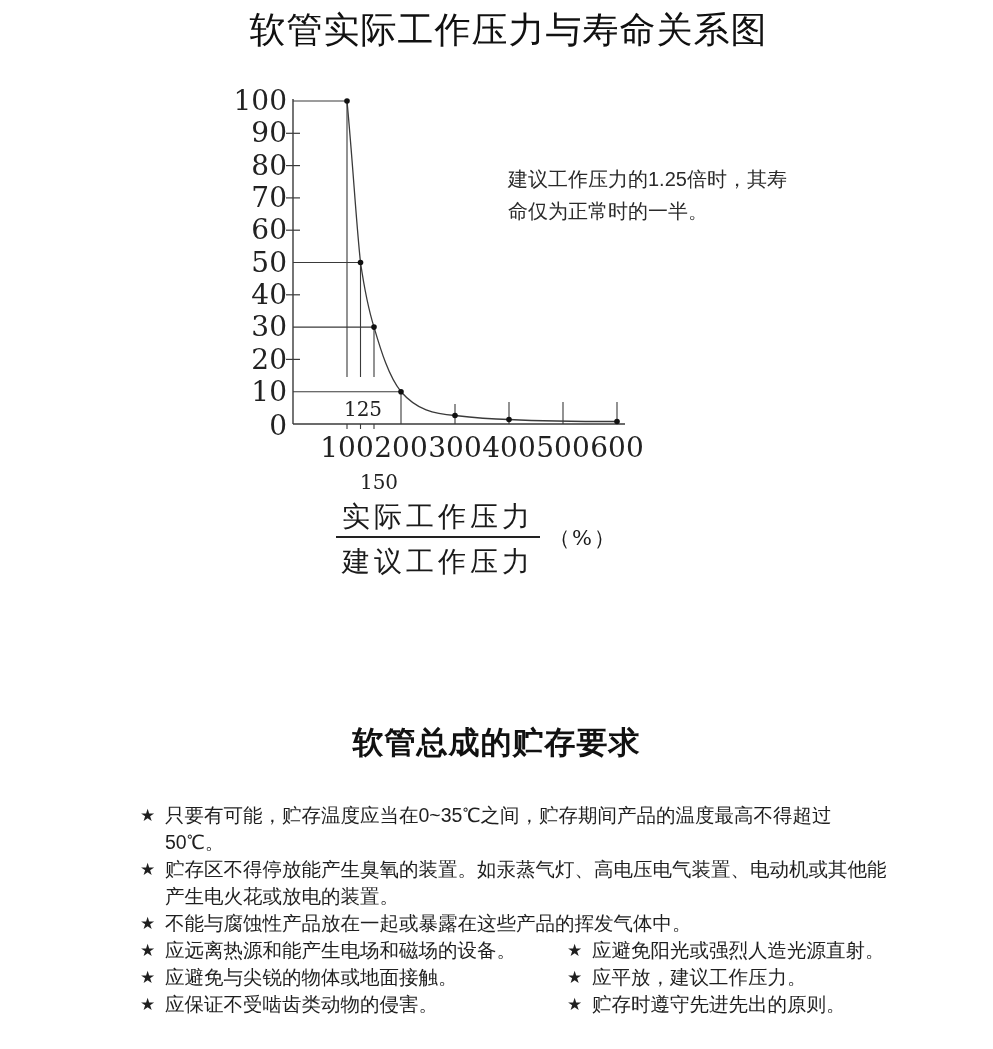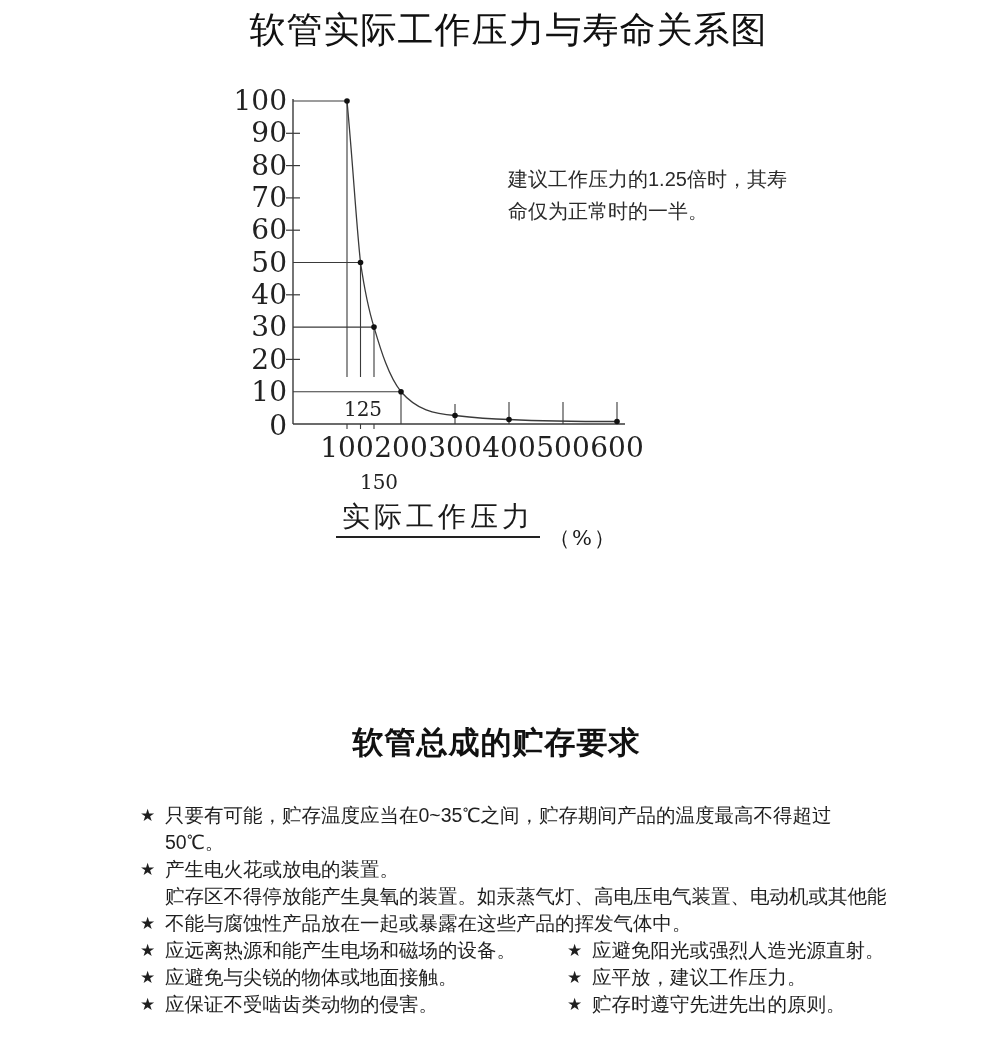--- a/index.html
+++ b/index.html
@@ -132,36 +132,37 @@
   </div>
 
 
   <div class="annotation">
     <div>建议工作压力的1.25倍时，其寿</div>
     <div>命仅为正常时的一半。</div>
   </div>
 
   <div class="frac-num">实际工作压力</div>
   <div class="frac-bar"></div>
+  <div class="frac-den">建议工作压力</div>
   <div class="frac-unit">（%）</div>
 
   <h2 class="storage-title">软管总成的贮存要求</h2>
 
   <div class="bullets">
 
     <div class="brow">
       <span class="star">★</span>
       <div class="btext">只要有可能，贮存温度应当在0~35℃之间，贮存期间产品的温度最高不得超过50℃。</div>
     </div>
 
     <div class="brow">
       <span class="star">★</span>
       <div class="btext">
+        <div>贮存区不得停放能产生臭氧的装置。如汞蒸气灯、高电压电气装置、电动机或其他能</div>
         <div>产生电火花或放电的装置。</div>
-        <div>贮存区不得停放能产生臭氧的装置。如汞蒸气灯、高电压电气装置、电动机或其他能</div>
       </div>
     </div>
 
     <div class="brow">
       <span class="star">★</span>
       <div class="btext">不能与腐蚀性产品放在一起或暴露在这些产品的挥发气体中。</div>
     </div>
 
     <div class="brow cols">
       <div class="cell-left">

